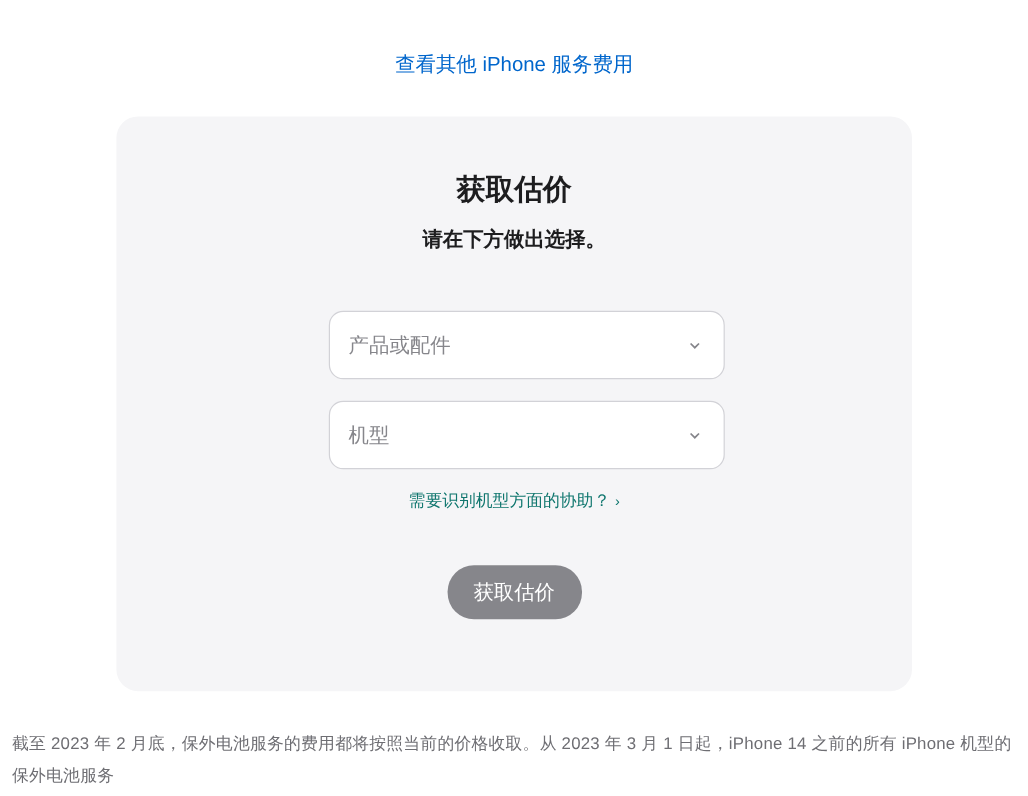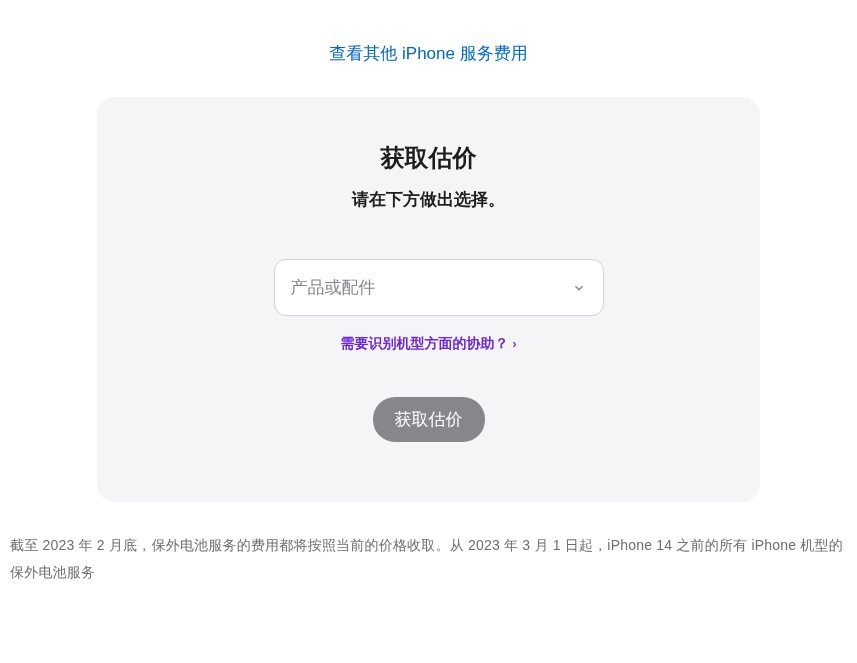--- a/index.html
+++ b/index.html
@@ -76,24 +76,24 @@
     }
     .chevron svg {
       width: 14px;
       height: 14px;
       display: block;
     }
     .help-link {
       margin: 8px 0 44px 0;
     }
     .help-link a {
-      color: #6d28d9;
+      color: #0f766e;
       text-decoration: none;
       font-size: 14px;
-      font-weight: 700;
+      font-weight: 400;
     }
     .help-link .chev-right {
       display: inline-block;
       margin-left: 4px;
       font-size: 12px;
     }
     .submit-btn {
       background: #86868b;
       color: #ffffff;
       border: none;
@@ -129,20 +129,30 @@
     <div class="select-box">
       <span>产品或配件</span>
     </div>
     <span class="chevron">
       <svg viewBox="0 0 24 24" fill="none" stroke="currentColor" stroke-width="2.5">
           <polyline points="6 9 12 15 18 9"></polyline>
         </svg>
     </span>
   </div>
 
+  <div class="select-wrap">
+    <div class="select-box">
+      <span>机型</span>
+    </div>
+    <span class="chevron">
+      <svg viewBox="0 0 24 24" fill="none" stroke="currentColor" stroke-width="2.5">
+          <polyline points="6 9 12 15 18 9"></polyline>
+        </svg>
+    </span>
+  </div>
 
   <div class="help-link">
     <a href="#">
       <span>需要识别机型方面的协助？</span><span class="chev-right">›</span>
     </a>
   </div>
 
   <button class="submit-btn">获取估价</button>
 </div>
 

